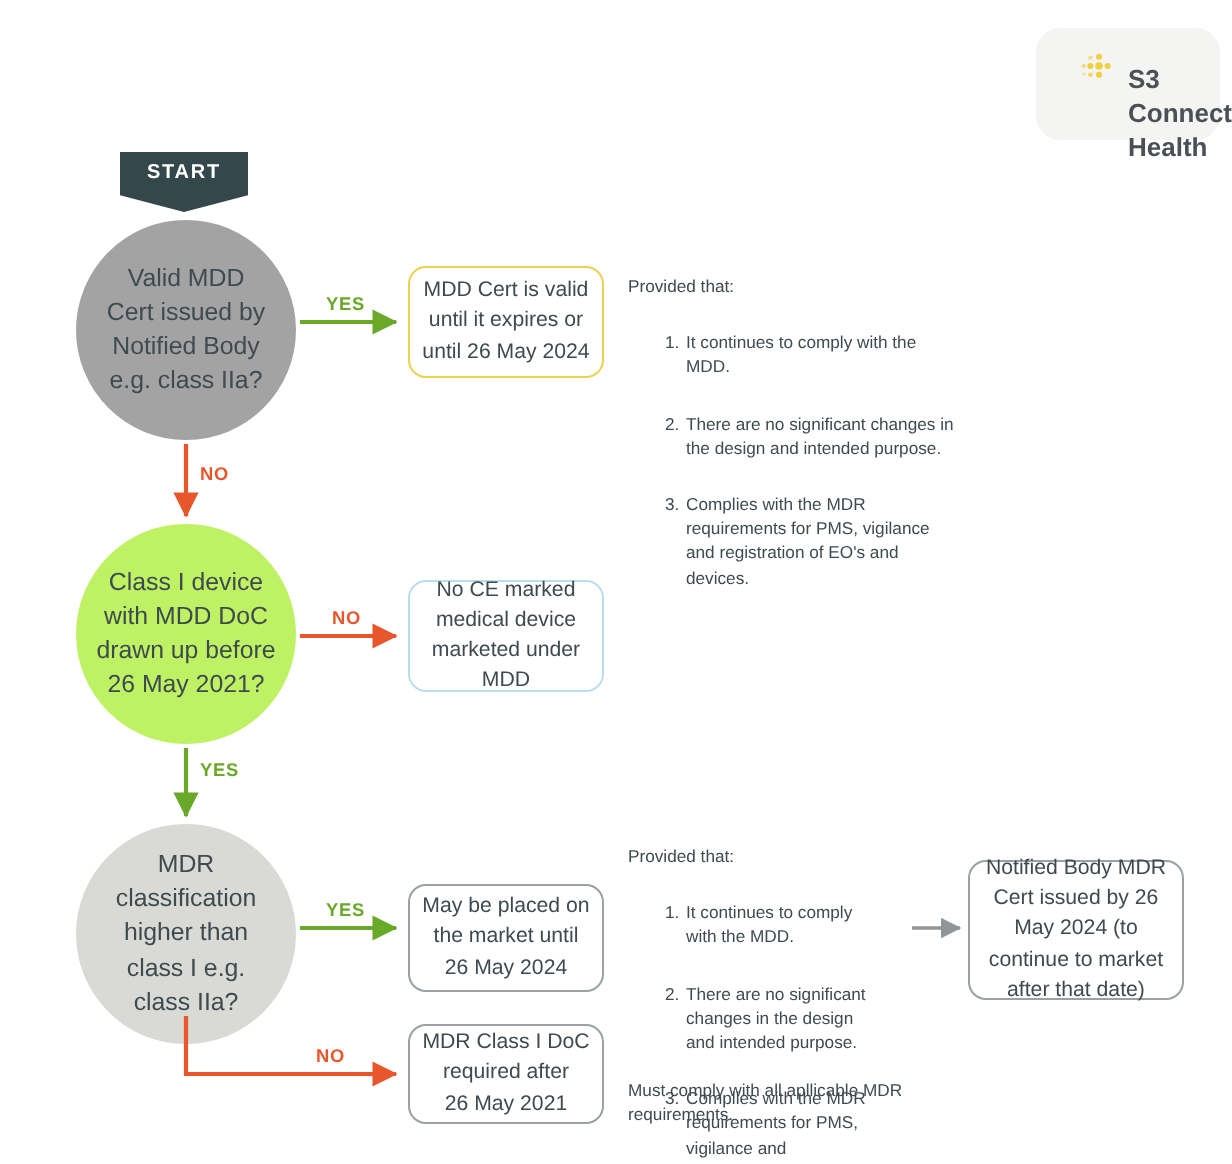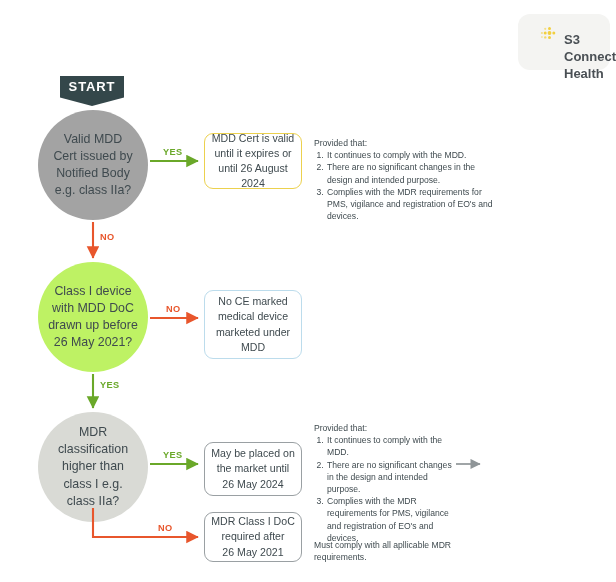--- a/index.html
+++ b/index.html
@@ -58,21 +58,21 @@
 
   
   #start-banner {
     left: 60px;
     top: 76px;
     width: 64px;
     height: 30px;
     background: #34474a;
     clip-path: polygon(0 0, 100% 0, 100% 72%, 50% 100%, 0 72%);
     color: #ffffff;
-    font-size: 13px;
+    font-size: 10px;
     font-weight: 700;
     letter-spacing: 0.9px;
     text-align: center;
     line-height: 21px;
   }
 
   
   .node-circle {
     border-radius: 50%;
     display: flex;
@@ -100,38 +100,38 @@
     justify-content: center;
     text-align: center;
     font-size: 10.6px;
     line-height: 1.42;
     color: #3f4a4f;
     white-space: pre-line;
     padding: 0 6px;
     box-sizing: border-box;
   }
   #box-mdd-cert  { left: 204px; top: 133px; width: 98px; height: 56px; border-color: #ecd14e; }
-  #box-no-ce     { left: 204px; top: 290px; width: 98px; height: 69px; border-color: #bcdcec; }
+  #box-no-ce     { left: 204px; top: 290px; width: 98px; height: 56px; border-color: #bcdcec; }
   #box-may-place { left: 204px; top: 442px; width: 98px; height: 54px; border-color: #9aa0a3; }
   #box-class1doc { left: 204px; top: 512px; width: 98px; height: 50px; border-color: #9aa0a3; }
   #box-nb-mdr    { left: 484px; top: 430px; width: 108px; height: 70px; border-color: #9aa0a3; }
 
   
   .note {
     font-size: 8.6px;
     line-height: 1.42;
     color: #3f4a4f;
   }
   .note .note-head { display: block; }
   .note ol {
     margin: 0;
     padding-left: 12px;
     list-style-position: outside;
   }
-  .note ol li { margin: 0; padding-left: 1px; }
+  .note ol li { margin: 16px; padding-left: 1px; }
   #note-1 { left: 314px; top: 137px; width: 180px; }
   #note-2 { left: 314px; top: 422px; width: 138px; }
   #note-3 { left: 314px; top: 527px; width: 148px; margin-top: 12px; }
 
   
   #flow-arrows {
     left: 0; top: 0;
     width: 616px; height: 582px;
     pointer-events: none;
   }
@@ -178,31 +178,36 @@
 drawn up before
 26 May 2021?</div>
   <div class="abs node-circle" id="node-3">MDR
 classification
 higher than
 class I e.g.
 class IIa?</div>
 
   <div class="abs outcome-box" id="box-mdd-cert">MDD Cert is valid
 until it expires or
-until 26 August 2024</div>
+until 26 May 2024</div>
   <div class="abs outcome-box" id="box-no-ce">No CE marked
 medical device
 marketed under
 MDD</div>
   <div class="abs outcome-box" id="box-may-place">May be placed on
 the market until
 26 May 2024</div>
   <div class="abs outcome-box" id="box-class1doc">MDR Class I DoC
 required after
 26 May 2021</div>
+  <div class="abs outcome-box" id="box-nb-mdr">Notified Body MDR
+Cert issued by 26
+May 2024 (to
+continue to market
+after that date)</div>
 
   <div class="abs note" id="note-1">
     <span class="note-head">Provided that:</span>
     <ol>
       <li>It continues to comply with the MDD.</li>
       <li>There are no significant changes in the design and intended purpose.</li>
       <li>Complies with the MDR requirements for PMS, vigilance and registration of EO's and devices.</li>
     </ol>
   </div>
 

